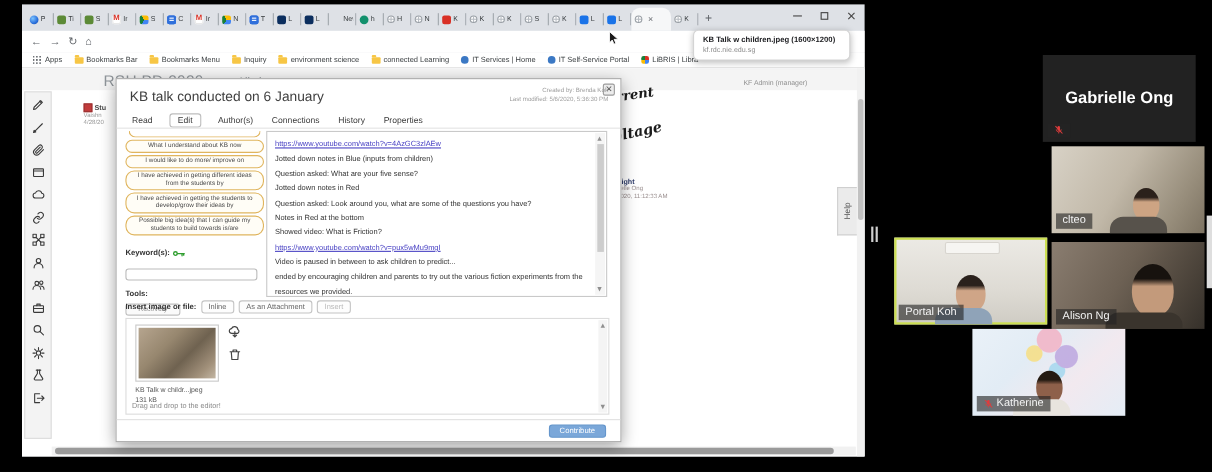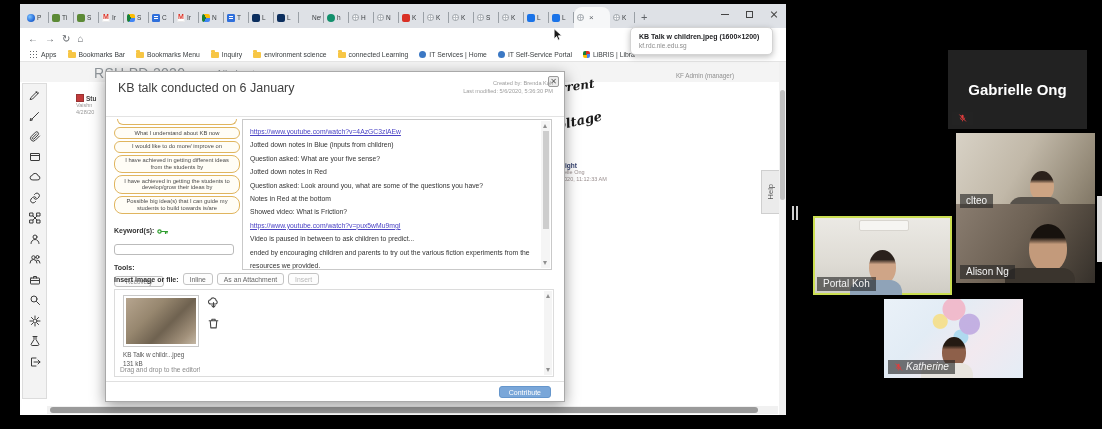--- a/index.html
+++ b/index.html
@@ -142,22 +142,22 @@
   
   .zoompanel { position:absolute; left:798px; top:0; width:304px; height:429px; background:#000; }
   .draghandle { position:absolute; left:-6px; top:206px; width:6px; height:14px; display:flex; gap:2px; }
   .draghandle i { width:2px; height:14px; background:#cfcfcf; }
   .tile { position:absolute; width:139px; height:79px; background:#222; overflow:hidden; }
   .tile-0 { left:15px; top:50px; background:linear-gradient(125deg,#f1dadd 0%,#e9cdd2 28%,#cbb2a6 55%,#8c8275 72%,#d9cec6 88%,#efe6df 100%); }
   .tile-1 { left:150px; top:50px; }
   .tile-2 { left:15px; top:133px; background:linear-gradient(155deg,#15251c 0%,#2f4d2c 30%,#8eb93c 52%,#c3d44c 62%,#4a6b36 75%,#18271f 100%); }
   .tile-3 { left:158px; top:133px; background:linear-gradient(120deg,#d8d2c6 0%,#c1b8a8 45%,#978d7b 80%,#7d7362 100%); }
   .tile-4 { left:15px; top:216px; background:linear-gradient(180deg,#eceae5 0%,#dedbd4 60%,#cfccc4 100%); }
-  .tile-5 { left:158px; top:204px; background:linear-gradient(120deg,#8a7d70 0%,#6d6154 45%,#4a4239 80%,#35302a 100%); }
-  .tile-6 { left:86px; top:299px; background:linear-gradient(135deg,#eaf1f8 0%,#e2ecf5 35%,#f2e9ef 65%,#e4edf6 100%);font-style:italic; }
+  .tile-5 { left:158px; top:220px; background:linear-gradient(120deg,#8a7d70 0%,#6d6154 45%,#4a4239 80%,#35302a 100%); }
+  .tile-6 { left:86px; top:299px; background:linear-gradient(135deg,#eaf1f8 0%,#e2ecf5 35%,#f2e9ef 65%,#e4edf6 100%); }
   .tile.active { outline:2px solid #ccdf52; outline-offset:-2px; }
   .tile-2::after { content:""; position:absolute; left:0; right:0; bottom:0; height:12px;
       background:linear-gradient(to top, #120f0c 55%, transparent), radial-gradient(circle at 20% 100%, #171310 0 7px, transparent 8px), radial-gradient(circle at 55% 100%, #171310 0 6px, transparent 7px), radial-gradient(circle at 85% 100%, #171310 0 8px, transparent 9px); }
   .tile-4::before { content:""; position:absolute; left:46px; top:4px; width:48px; height:9px; background:#f6f5f2; border:1px solid #d8d5cf; border-radius:2px; }
   .tile-6::before { content:""; position:absolute; left:50%; top:0; transform:translateX(-50%); width:86px; height:56px;
       background:radial-gradient(circle at 50% 18%, #f3b3c6 0 11px, transparent 12px), radial-gradient(circle at 68% 45%, #bda7e0 0 10px, transparent 11px), radial-gradient(circle at 34% 40%, #f7df82 0 7px, transparent 8px), radial-gradient(circle at 58% 68%, #a5d8ef 0 7px, transparent 8px); opacity:.85; }
   .psn { position:absolute; bottom:0; left:50%; transform:translateX(-50%); }
   .psn .hd { width:24px; height:30px; margin:0 auto; border-radius:50% 50% 46% 46%; background:linear-gradient(180deg, var(--hair) 0 28%, var(--skin) 42%); }
   .psn .bd { width:52px; height:15px; margin:-4px 0 0 -14px; border-radius:12px 12px 0 0; background:var(--shirt); }
   .tile-0 .psn { --hair:#1e1813; --skin:#d3ab87; --shirt:#4e4740; }
@@ -512,20 +512,34 @@
           <div class="hthumb"></div>
         </div>
 
       <div class="dialog">
         <span class="dlg-close">✕</span>
         <div class="dlg-title">KB talk conducted on 6 January</div>
         <div class="dlg-meta">
           <div>Created by: Brenda Koh</div>
           <div>Last modified: 5/6/2020, 5:36:30 PM</div>
         </div>
+        <div class="dlg-tabs">
+
+            <span class="dtab">Read</span>
+
+            <span class="dtab active">Edit</span>
+
+            <span class="dtab">Author(s)</span>
+
+            <span class="dtab">Connections</span>
+
+            <span class="dtab">History</span>
+
+            <span class="dtab">Properties</span>
+          </div>
         <div class="dlg-sep"></div>
 
         <div class="scaffcol">
           <div class="pillcut"></div>
           <div style="display:flex;flex-direction:column;gap:2px;">
 
           <div class="pill">What I understand about KB now</div>
               <div class="pill">I would like to do more/ improve on</div>
               <div class="pill">I have achieved in getting different ideas from the students by</div>
               <div class="pill">I have achieved in getting the students to develop/grow their ideas by</div>

